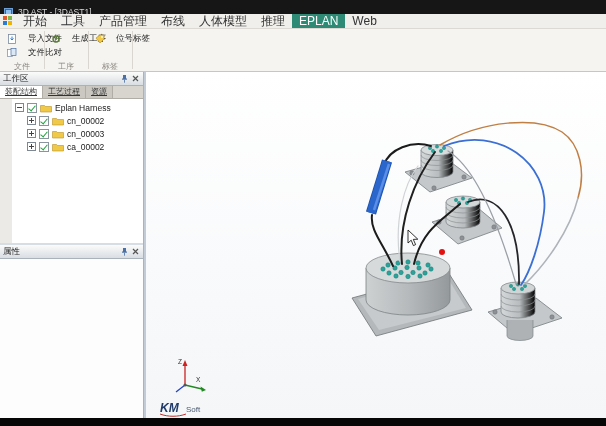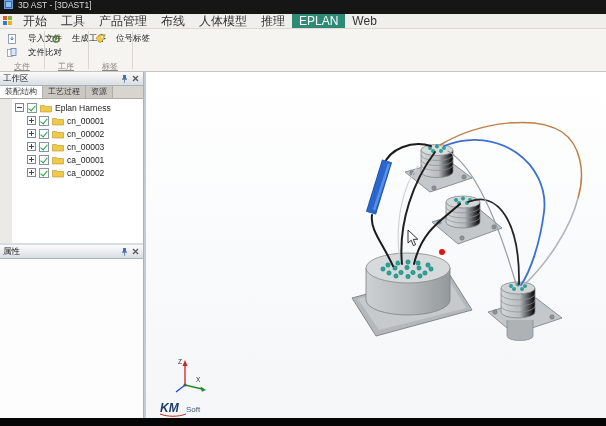--- a/index.html
+++ b/index.html
@@ -1,44 +1,44 @@
 <!DOCTYPE html>
 <html><head>
 <meta charset="utf-8">
 <style>
   * { margin:0; padding:0; box-sizing:border-box; }
   body { font-family:"Liberation Sans", sans-serif; background:#444; }
   .app { position:relative; width:606px; height:426px; overflow:hidden; background:#fff; }
 
   
-  .titlebar { position:absolute; left:0; top:0; width:606px; height:24px; background:#161616; display:flex; align-items:flex-start; padding:0 4px; }
+  .titlebar { position:absolute; left:0; top:0; width:606px; height:24px; background:#161616; display:flex; align-items:center; padding:0 4px; }
   .titlebar .ticon { width:9px; height:9px; margin-right:5px; flex:none; }
   .titlebar .ttext { color:#d8d8d8; font-size:8.5px; white-space:nowrap; }
 
   
   .menubar { position:absolute; left:0; top:14px; width:606px; height:15px; background:#f1efec; border-bottom:1px solid #dcd9d4; display:flex; align-items:stretch; }
   .appbtn { width:16px; display:flex; align-items:center; justify-content:center; }
   .mtab { padding:0 7px; font-size:12px; line-height:15px; color:#333; white-space:nowrap; }
   .mtab.active { background:#2e8a74; color:#fff; }
 
   
   .ribbon { position:absolute; left:0; top:29px; width:606px; height:43px; background:#f5f4f1; border-bottom:1px solid #c9c6c0; }
   .rbtn { position:absolute; height:13px; display:flex; align-items:center; gap:11px; padding:0 3px; font-size:8.5px; color:#222; white-space:nowrap; }
   .ricon { width:10px; height:10px; flex:none; }
   .rsep { position:absolute; top:2px; width:1px; height:38px; background:#d9d6d0; }
-  .rgrp { position:absolute; top:32px; height:10px; font-size:8px; color:#8a867f; text-align:center;text-decoration:underline; }
+  .rgrp { position:absolute; top:32px; height:10px; font-size:8px; color:#8a867f; text-align:center; }
 
   
   .left { position:absolute; left:0; top:72px; width:144px; height:346px; background:#eceae6; border-right:1px solid #a9b3bd; }
   .vsplit { position:absolute; left:144px; top:72px; width:2px; height:346px; background:#c3ccd6; }
   .phead { height:14px; background:linear-gradient(#fbfbfa,#d9dee3); border-bottom:1px solid #aab2bb; display:flex; align-items:center; padding:0 3px; }
   .phead .ptitle { flex:1; font-size:8.5px; color:#222; }
   .picon { width:9px; height:9px; margin-left:2px; flex:none; }
   .ptabs { height:13px; background:#d8d5ce; border-bottom:1px solid #b0ada6; display:flex; }
-  .ptab { padding:0 5px; font-size:8px; line-height:12px; background:#cbc8c1; border-right:1px solid #b0ada6; color:#333; white-space:nowrap; }
+  .ptab { padding:0 5px; font-size:8px; line-height:12px; background:#cbc8c1; border-right:1px solid #b0ada6; color:#333; white-space:nowrap;text-decoration:underline; }
   .ptab.active { background:#ffffff; }
   .tree { height:144px; background:#fff; overflow:hidden; padding-top:2px;margin-left:12px; }
   .trow { height:13px; display:flex; align-items:center; gap:3px; font-size:8.5px; color:#222; }
   .trow .tlabel { white-space:nowrap; }
   .exp { width:9px; height:9px; border:1px solid #7d8894; background:#fff; position:relative; flex:none; }
   .exp::before { content:""; position:absolute; left:1px; top:3px; width:5px; height:1px; background:#444; }
   .exp.plus::after { content:""; position:absolute; left:3px; top:1px; width:1px; height:5px; background:#444; }
   .cb { width:10px; height:10px; border:1px solid #8a949e; background:#fff; position:relative; flex:none; }
   .cb.checked::after { content:""; position:absolute; left:2px; top:0px; width:3px; height:6px; border-right:1.5px solid #1da53c; border-bottom:1.5px solid #1da53c; transform:rotate(40deg); }
   .ficon { width:12px; height:10px; flex:none; }
@@ -139,28 +139,20 @@
       <div class="ptab">资源</div>
     </div>
     <div class="tree">
       <div class="trow" style="padding-left:3px">
         <span class="exp"></span>
         <span class="cb checked"></span>
         <svg class="ficon" viewBox="0 0 12 10">
           <path d="M0.5 2.5h4l1 1h6v5.5h-11z" fill="#f0c948" stroke="#b8922a" stroke-width="0.6"></path>
         </svg>
         <span class="tlabel">Eplan Harness</span>
-      </div>
-      <div class="trow" style="padding-left:15px">
-        <span class="exp plus"></span>
-        <span class="cb checked"></span>
-        <svg class="ficon" viewBox="0 0 12 10">
-          <path d="M0.5 2.5h4l1 1h6v5.5h-11z" fill="#f0c948" stroke="#b8922a" stroke-width="0.6"></path>
-        </svg>
-        <span class="tlabel">cn_00001</span>
       </div>
       <div class="trow" style="padding-left:15px">
         <span class="exp plus"></span>
         <span class="cb checked"></span>
         <svg class="ficon" viewBox="0 0 12 10">
           <path d="M0.5 2.5h4l1 1h6v5.5h-11z" fill="#f0c948" stroke="#b8922a" stroke-width="0.6"></path>
         </svg>
         <span class="tlabel">cn_00002</span>
       </div>
       <div class="trow" style="padding-left:15px">
@@ -170,28 +162,20 @@
           <path d="M0.5 2.5h4l1 1h6v5.5h-11z" fill="#f0c948" stroke="#b8922a" stroke-width="0.6"></path>
         </svg>
         <span class="tlabel">cn_00003</span>
       </div>
       <div class="trow" style="padding-left:15px">
         <span class="exp plus"></span>
         <span class="cb checked"></span>
         <svg class="ficon" viewBox="0 0 12 10">
           <path d="M0.5 2.5h4l1 1h6v5.5h-11z" fill="#f0c948" stroke="#b8922a" stroke-width="0.6"></path>
         </svg>
-        <span class="tlabel">ca_00001</span>
-      </div>
-      <div class="trow" style="padding-left:15px">
-        <span class="exp plus"></span>
-        <span class="cb checked"></span>
-        <svg class="ficon" viewBox="0 0 12 10">
-          <path d="M0.5 2.5h4l1 1h6v5.5h-11z" fill="#f0c948" stroke="#b8922a" stroke-width="0.6"></path>
-        </svg>
         <span class="tlabel">ca_00002</span>
       </div>
     </div>
     <div class="hsplit"></div>
 
     <div class="phead">
       <span class="ptitle">属性</span>
       <svg class="picon" viewBox="0 0 9 9">
         <rect x="3" y="1" width="3" height="4" fill="#4a6fa5"></rect>
         <rect x="2" y="4.5" width="5" height="1.2" fill="#4a6fa5"></rect>

